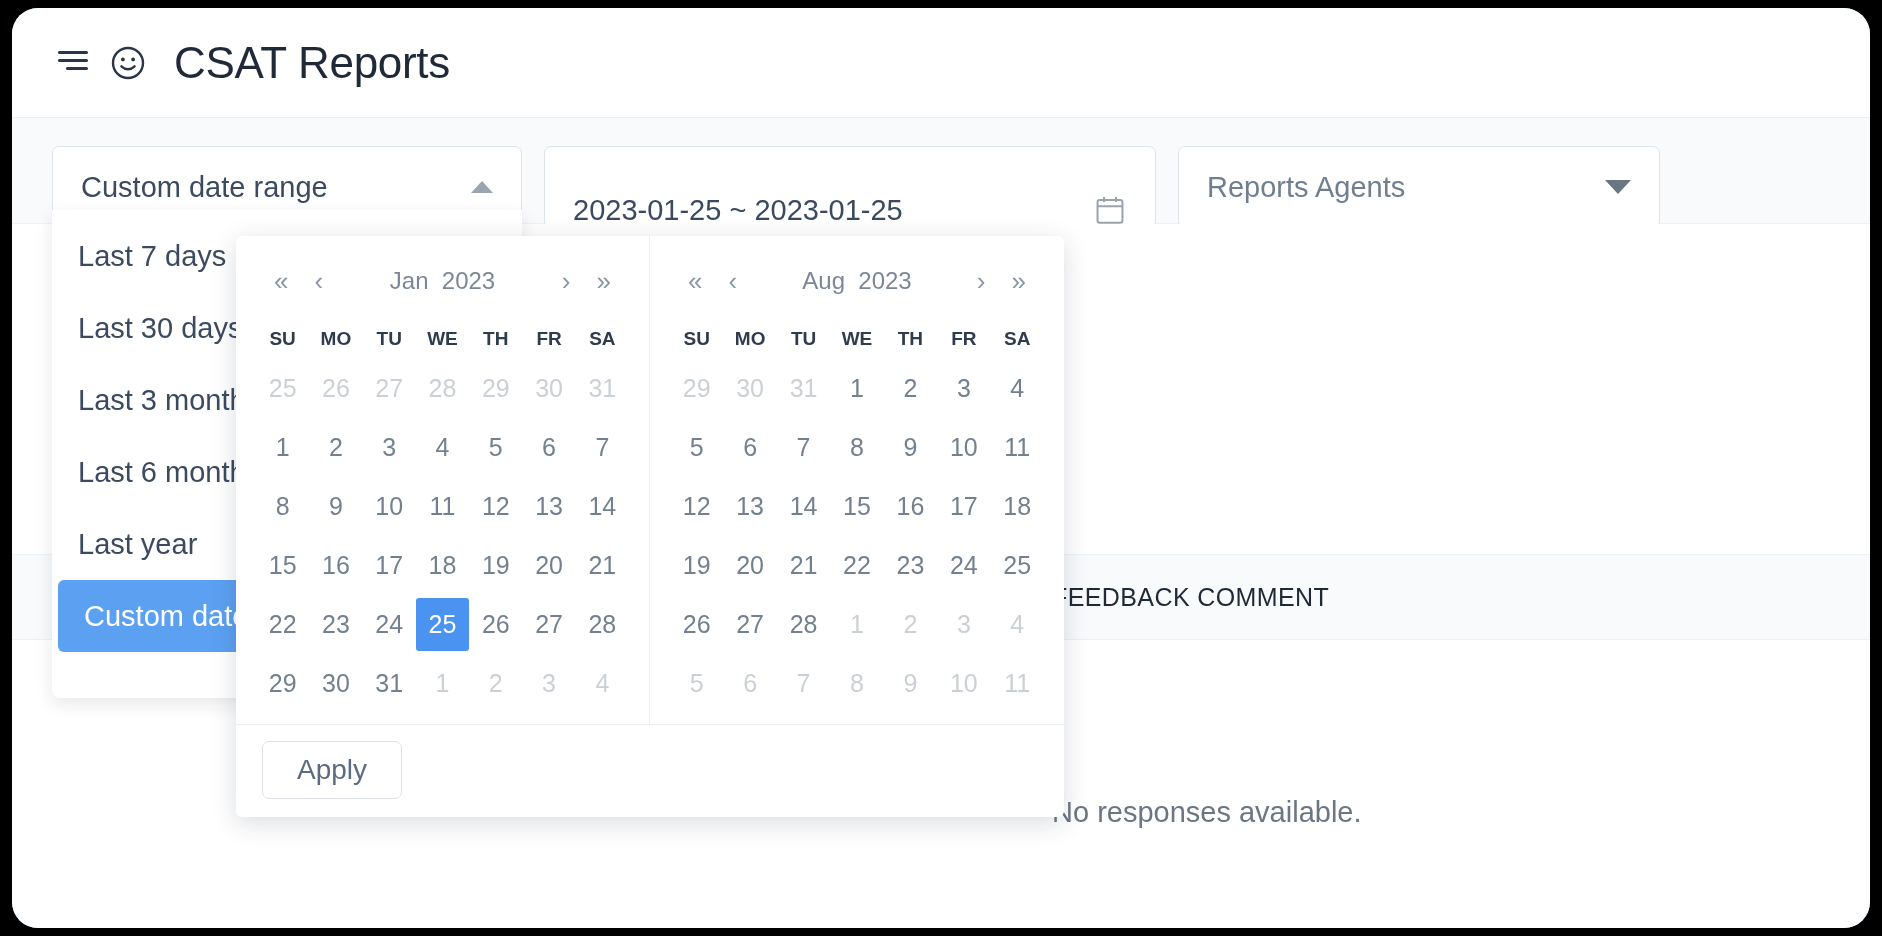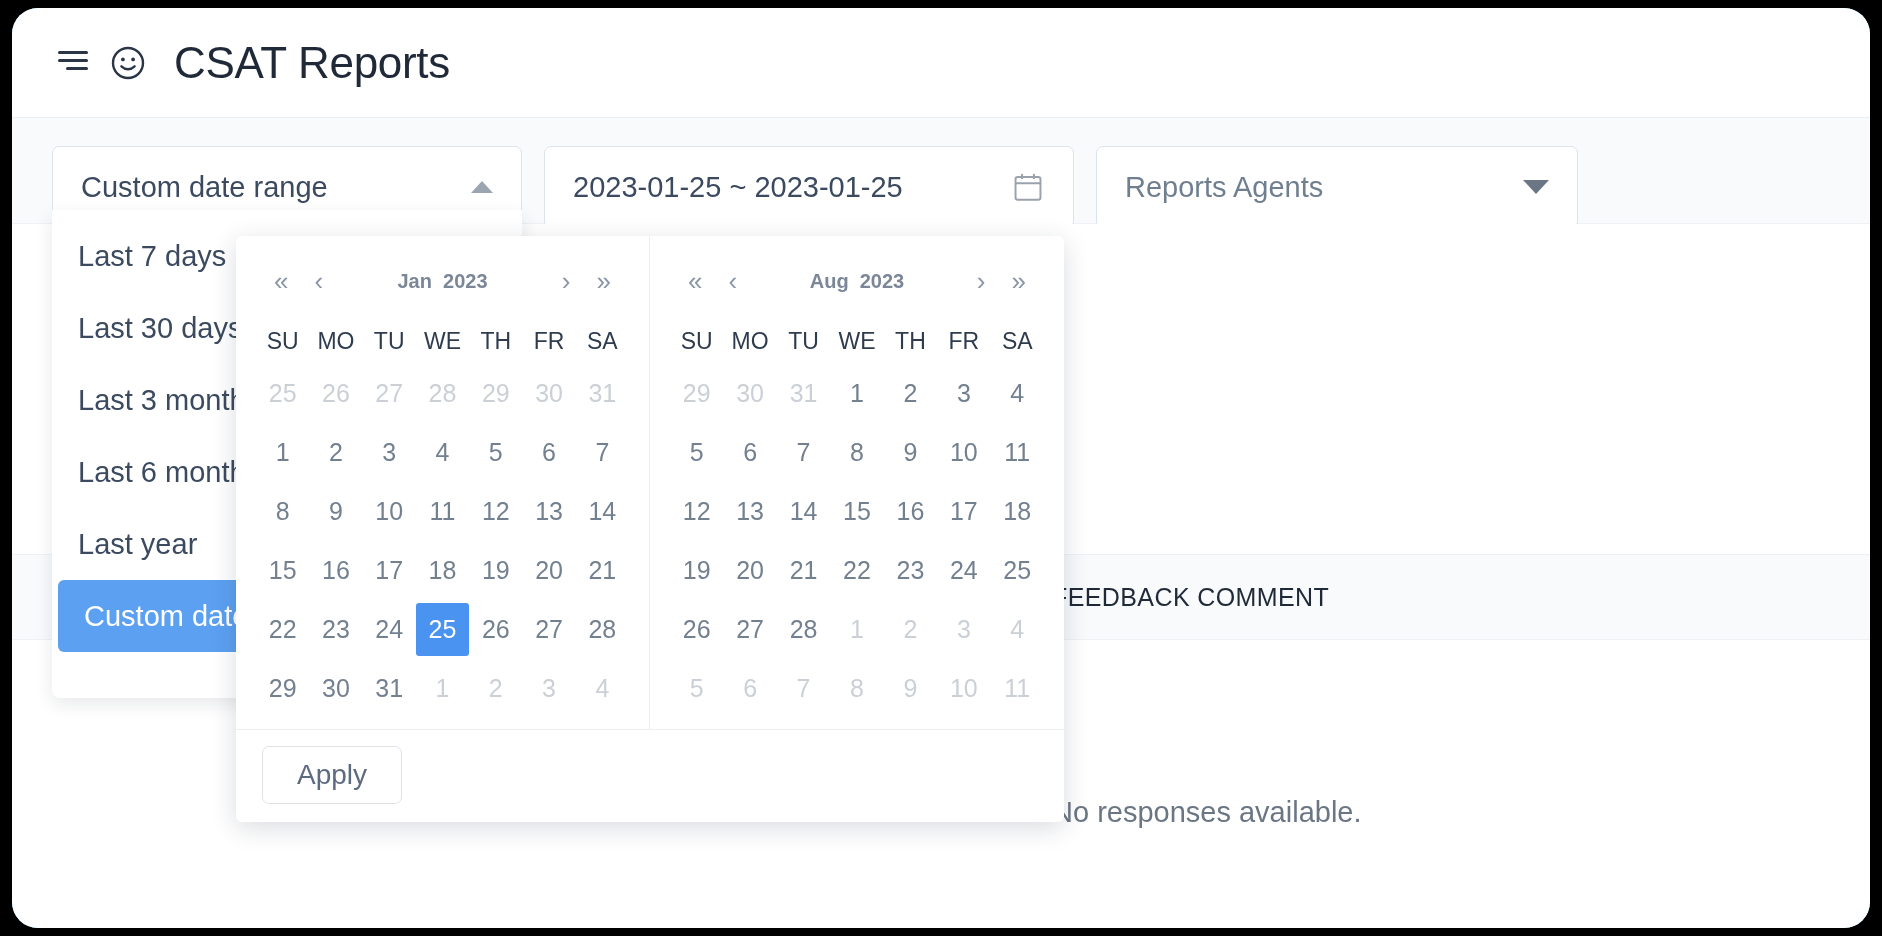--- a/index.html
+++ b/index.html
@@ -53,21 +53,21 @@
     background: #ffffff;
     border: 1px solid #dbe3ec;
     border-radius: 7px;
     height: 82px;
     display: flex;
     align-items: center;
     padding: 0 28px;
     position: relative;
   }
   .field-select { width: 470px; }
-  .field-date { width: 530px; }
+  .field-date { width: 612px; align-items: flex-end; }
   .field-agents { width: 482px; }
   .field-text { font-size: 29px; color: #3b4a5f; flex: 1; }
   .field-text.muted { color: #707f90; }
   .caret-up {
     width: 0; height: 0;
     border-left: 11px solid transparent;
     border-right: 11px solid transparent;
     border-bottom: 12px solid #9aa5b1;
   }
   .caret-down {
@@ -119,32 +119,32 @@
     display: flex; align-items: center; justify-content: space-between;
     padding: 8px 14px 4px 14px;
   }
   .cal-nav {
     font-size: 26px; color: #8a96a8; cursor: pointer;
     font-family: "Liberation Sans", sans-serif;
     line-height: 1;
     padding: 2px 4px;
   }
   .cal-title {
-    font-size: 20px; color: #7b8798; font-weight: bold;
+    font-size: 24px; color: #7b8798; font-weight: normal;
     flex: 1; text-align: center;
   }
   .cal-nav-group { display: flex; gap: 18px; }
   .weekdays, .week {
     display: grid;
     grid-template-columns: repeat(7, 1fr);
     text-align: center;
   }
   .weekdays { margin-top: 22px; }
   .weekdays div {
-    font-size: 23px; color: #2f3c4e; font-weight: normal;
+    font-size: 19px; color: #2f3c4e; font-weight: bold;
     padding: 6px 0;
   }
   .week { margin-top: 6px; }
   .day {
     height: 53px;
     display: flex; align-items: center; justify-content: center;
     font-size: 25px; color: #73808f;
     border-radius: 3px;
   }
   .day.other { color: #cbd0d6; }

